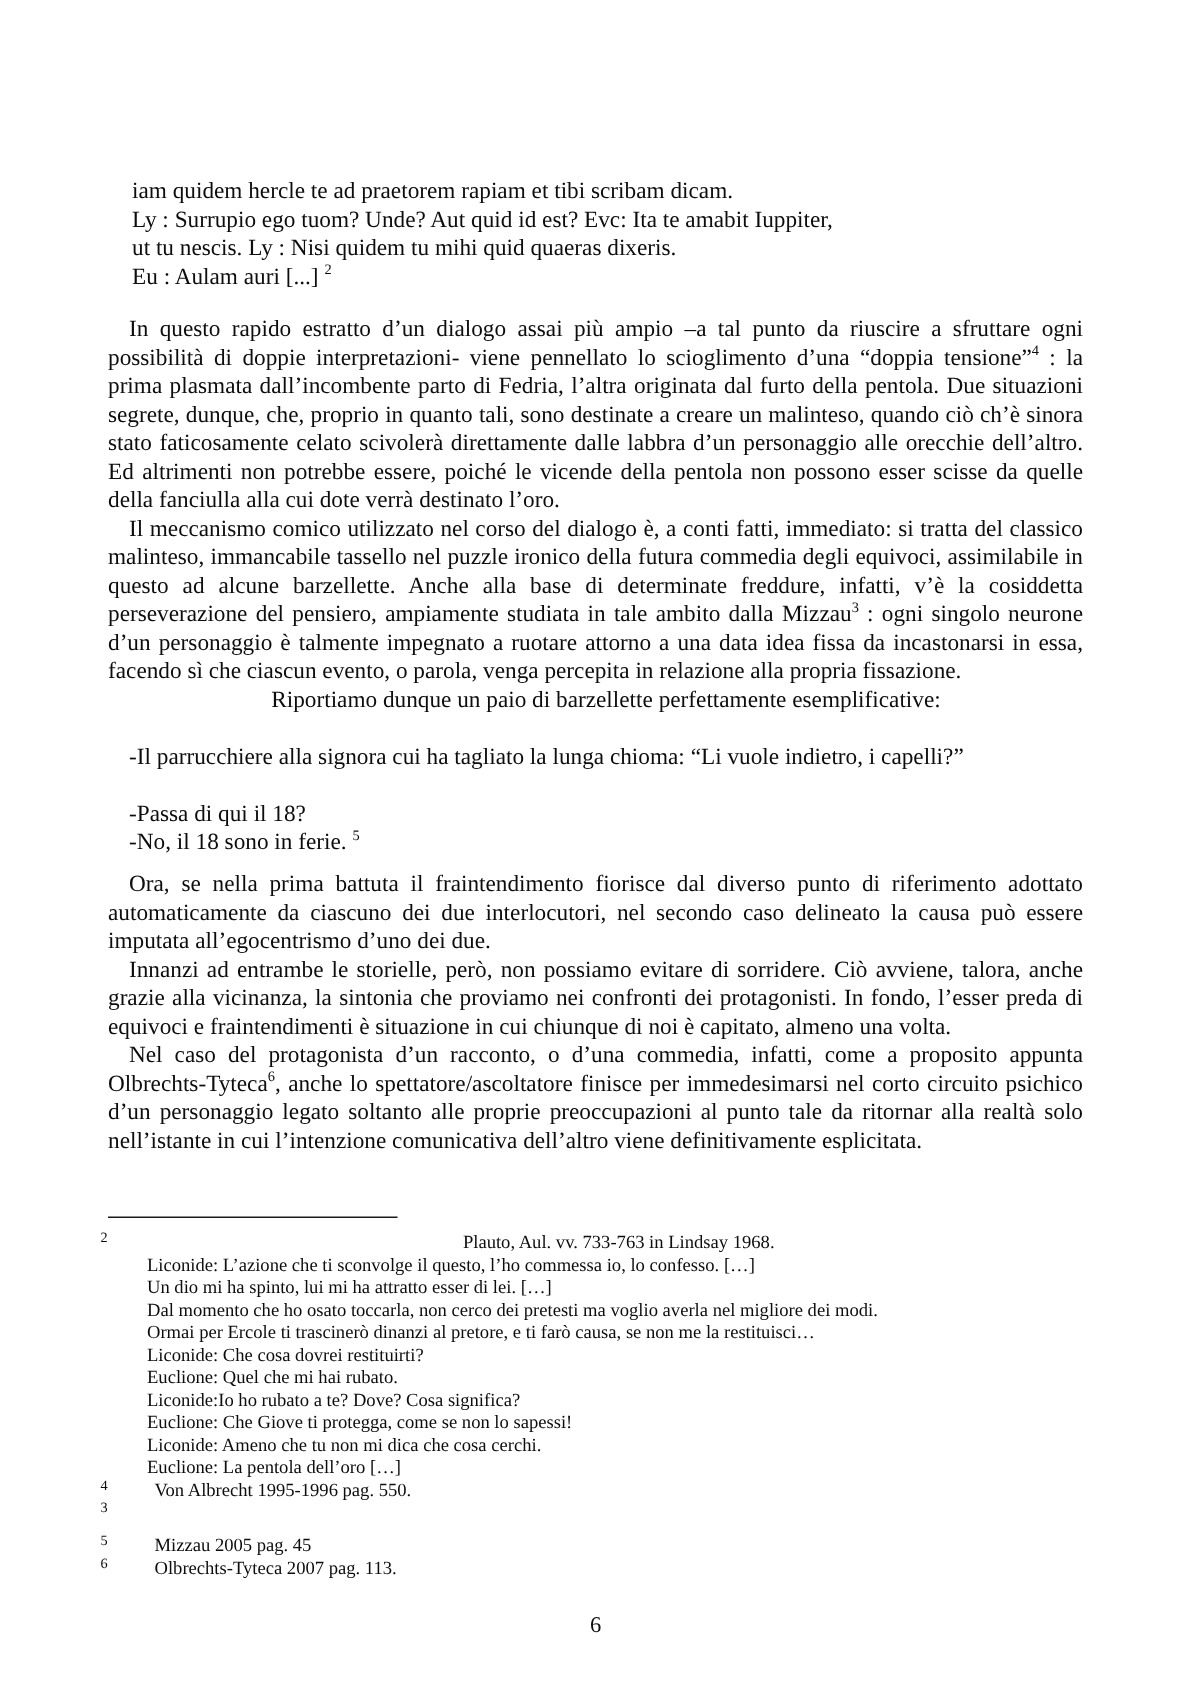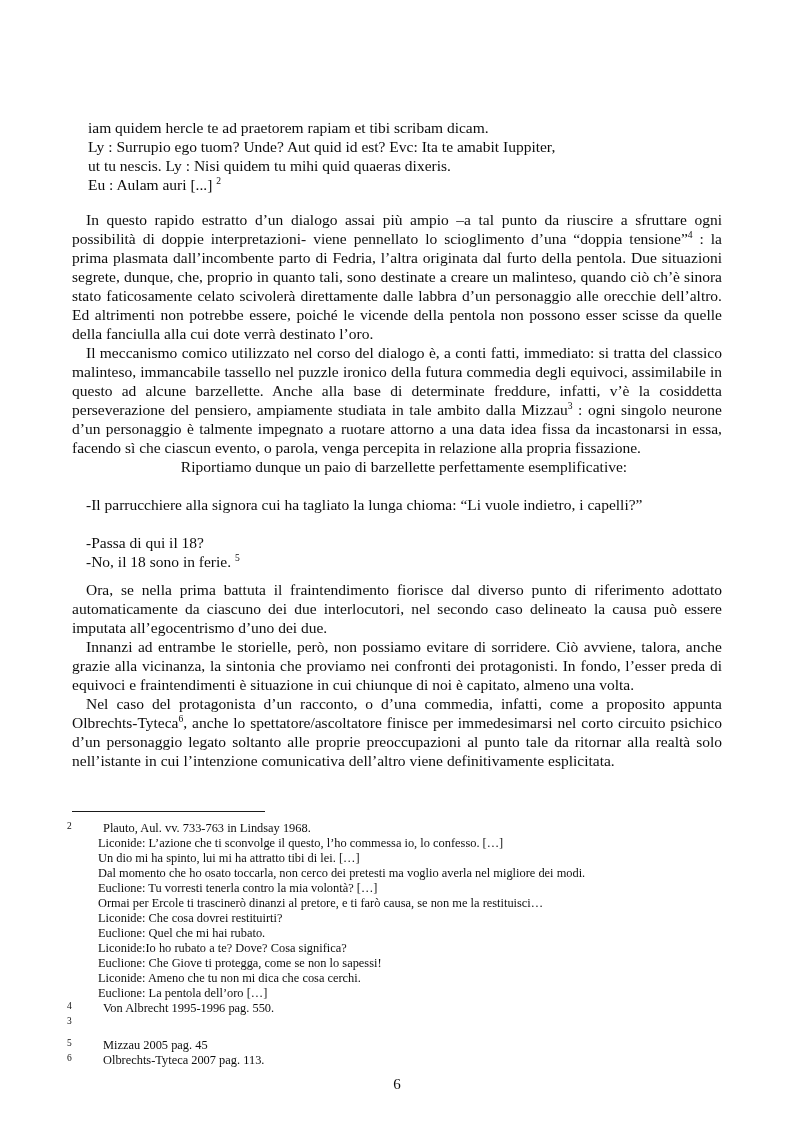--- a/index.html
+++ b/index.html
@@ -51,21 +51,21 @@
     margin-bottom: 9px;
   }
   .fn { position: relative; padding-left: 26px; }
   .fn-marker {
     position: absolute;
     left: -5px;
     top: -2px;
     font-size: 9.5px;
   }
   .fn-line { white-space: pre-wrap; }
-  .fn-first { padding-left: 5px; }
+  .fn-first { padding-left: 5px; text-align: center; }
   .fn-empty { height: 15px; }
   .fn-gap { height: 7px; }
   .page-number {
     position: absolute;
     left: 0;
     top: 1052px;
     width: 100%;
     text-align: center;
     font-size: 15px;
   }
@@ -109,23 +109,22 @@
   </div>
 
   <div class="footnotes">
     <div class="fn-sep"></div>
 
     <div class="fn">
       <span class="fn-marker">2</span>
       <div>
         <div class="fn-line fn-first">Plauto, Aul. vv. 733-763 in Lindsay 1968.</div>
         <div class="fn-line">Liconide: L’azione che ti sconvolge il questo, l’ho commessa io, lo confesso. […]</div>
-        <div class="fn-line">Un dio mi ha spinto, lui mi ha attratto tibi di lei. […]</div>
+        <div class="fn-line">Un dio mi ha spinto, lui mi ha attratto esser di lei. […]</div>
         <div class="fn-line">Dal momento che ho osato toccarla, non cerco dei pretesti ma voglio averla nel migliore dei modi.</div>
-        <div class="fn-line">Euclione: Tu vorresti tenerla contro la mia volontà? […]</div>
         <div class="fn-line">Ormai per Ercole ti trascinerò dinanzi al pretore, e ti farò causa, se non me la restituisci…</div>
         <div class="fn-line">Liconide: Che cosa dovrei restituirti?</div>
         <div class="fn-line">Euclione: Quel che mi hai rubato.</div>
         <div class="fn-line">Liconide:Io ho rubato a te? Dove? Cosa significa?</div>
         <div class="fn-line">Euclione: Che Giove ti protegga, come se non lo sapessi!</div>
         <div class="fn-line">Liconide: Ameno che tu non mi dica che cosa cerchi.</div>
         <div class="fn-line">Euclione: La pentola dell’oro […]</div>
       </div>
     </div>
 

